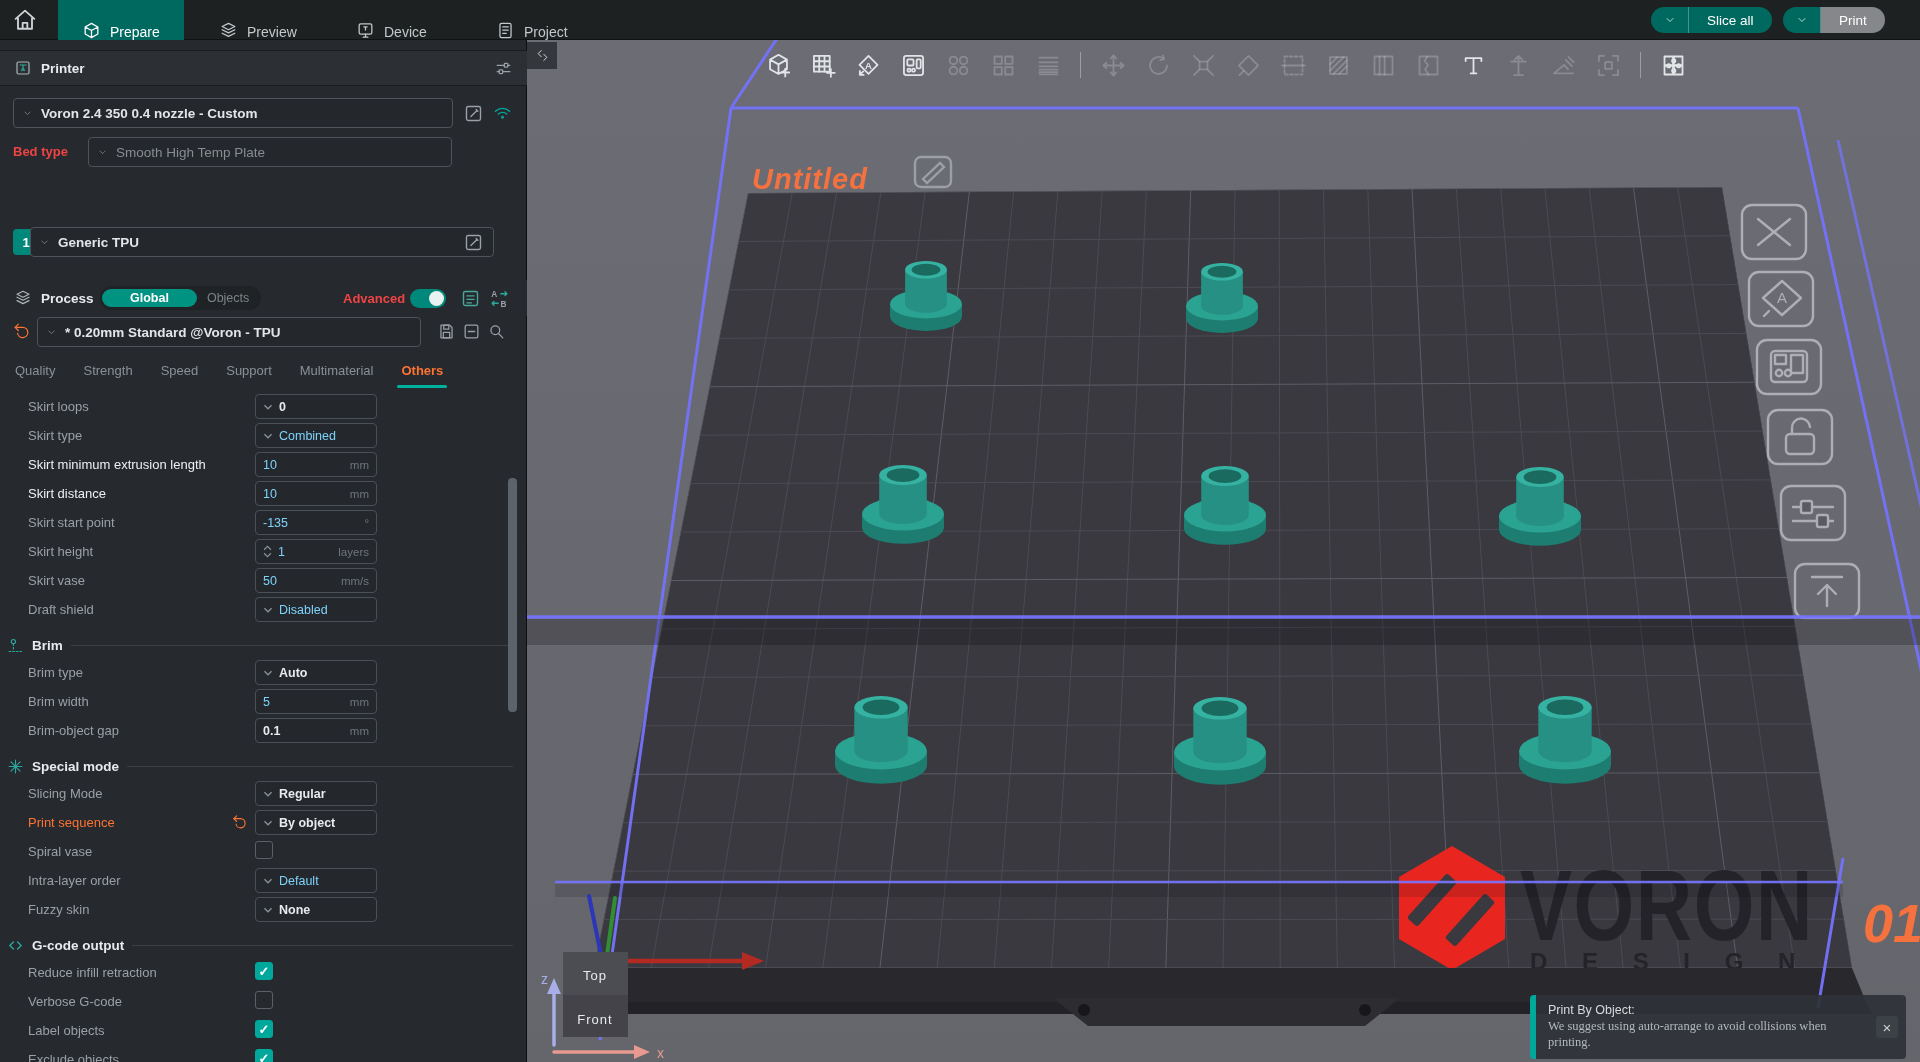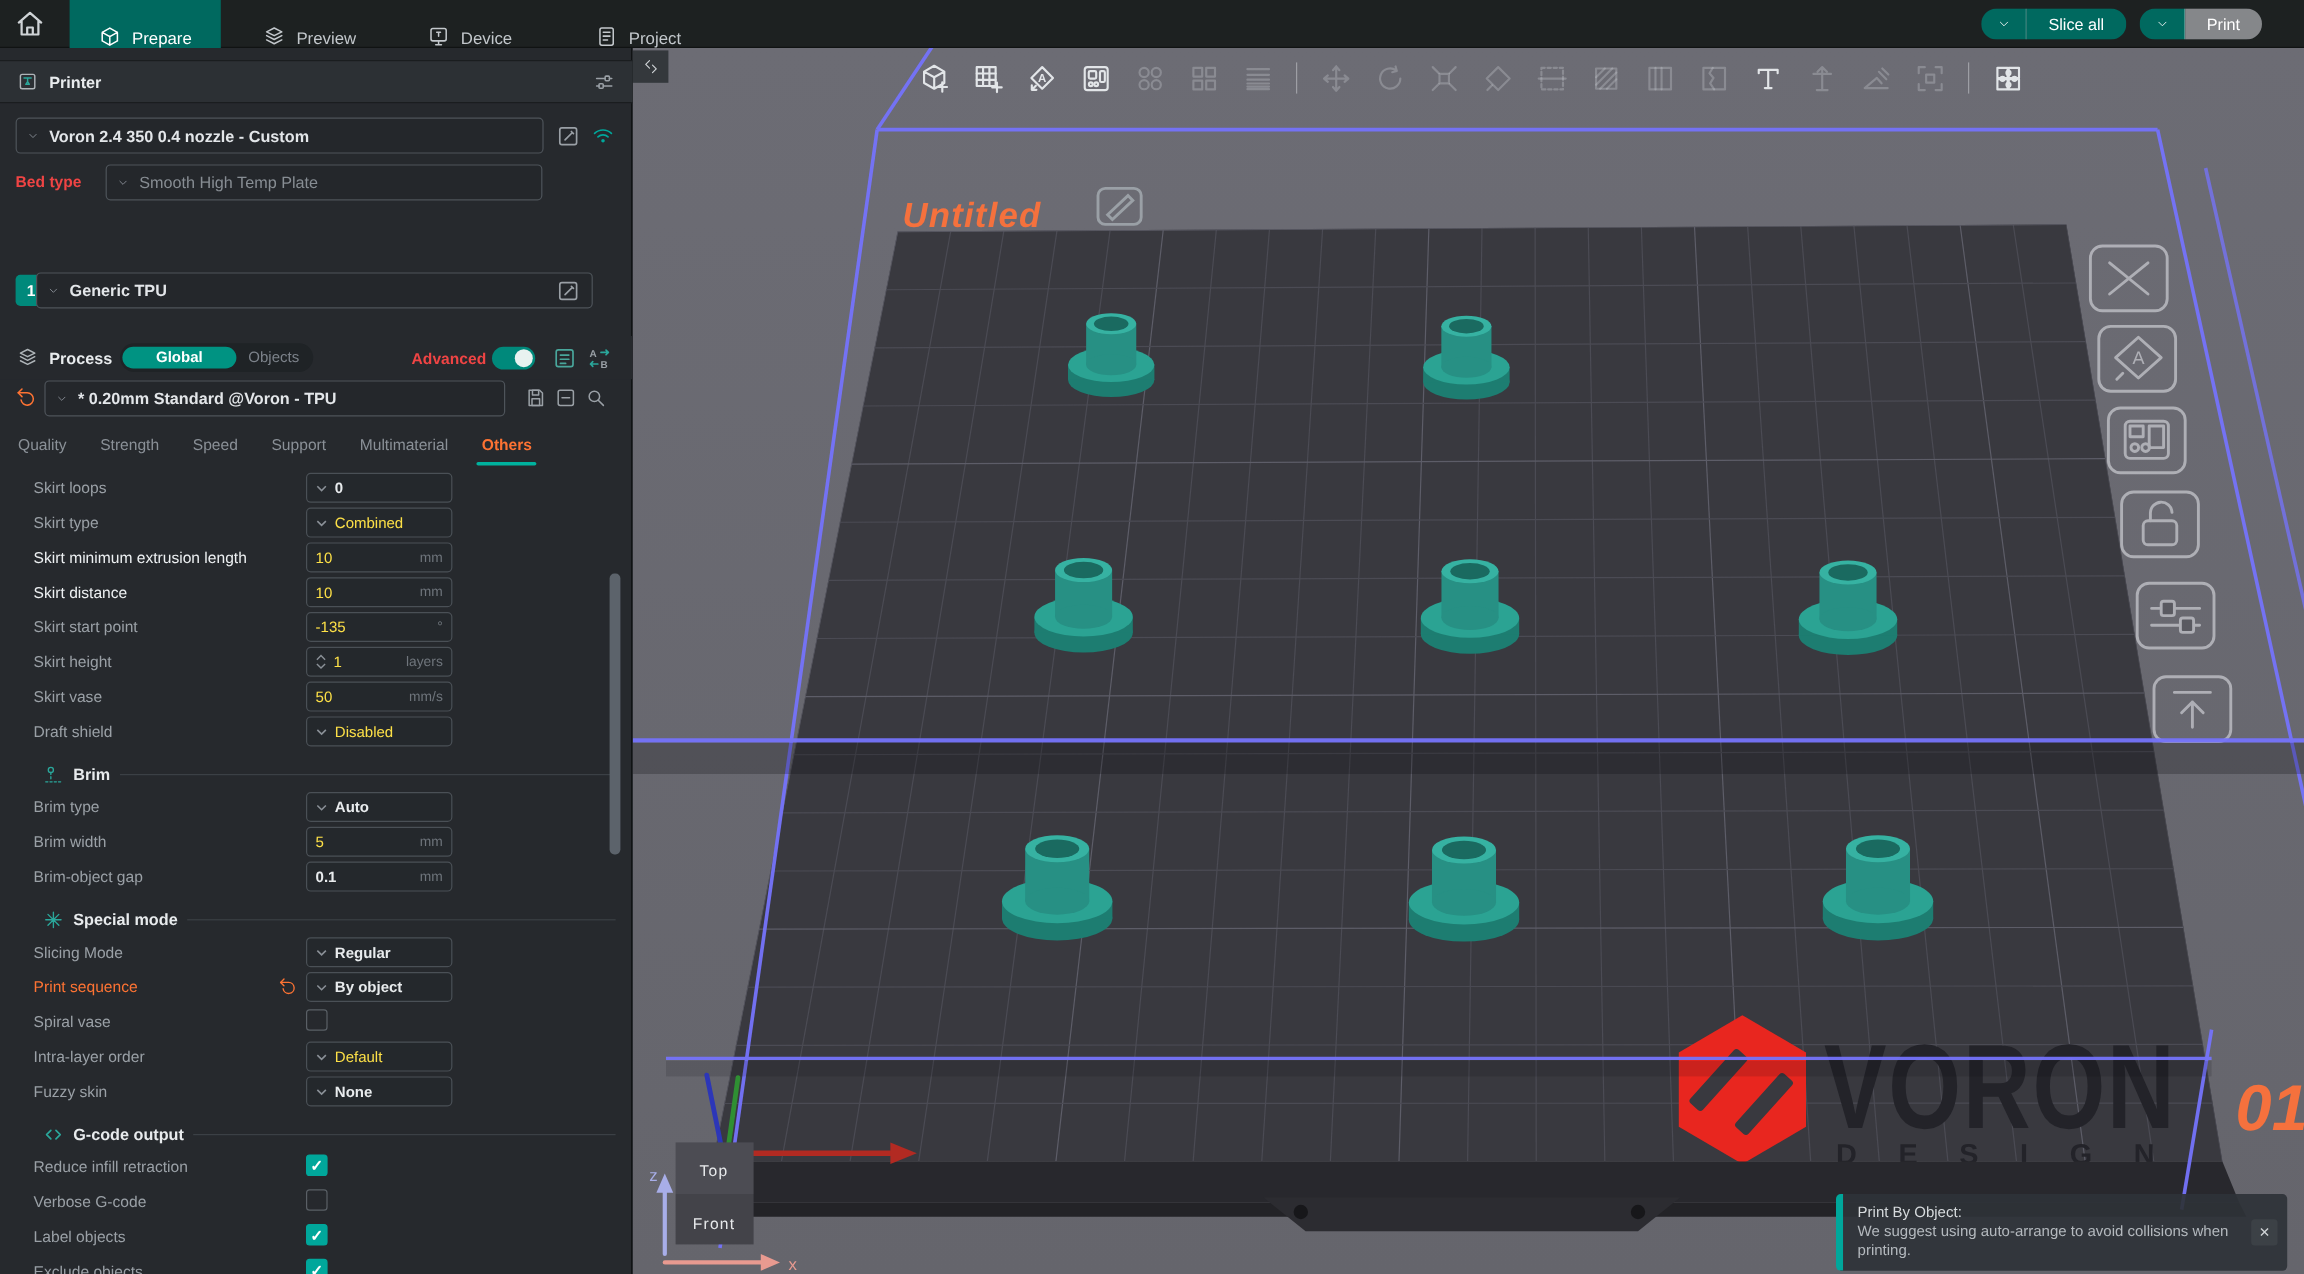--- a/index.html
+++ b/index.html
@@ -35,32 +35,32 @@
   .seg .on { background:#009382; color:#fff; border-radius:11px; padding:2px 28px; font-weight:bold; }
   .seg .off { color:#7c828a; padding:2px 10px; }
   .toggle { position:absolute; width:36px; height:19px; border-radius:10px; background:#00897b; }
   .toggle .knob { position:absolute; right:2px; top:2px; width:15px; height:15px; border-radius:50%; background:#e8f2f0; }
   .ptabs { position:absolute; left:0; top:312px; width:510px; height:40px; display:flex; align-items:center; padding-left:15px; gap:28px; }
   .ptab { font-size:13px; color:#8a9097; position:relative; padding-bottom:4px; }
   .ptab.active { color:#fd7333; font-weight:bold; }
   .ptab.active::after { content:""; position:absolute; left:-4px; right:-4px; bottom:-6px; height:3px; background:#00b29e; border-radius:2px; }
 
   #settings { position:absolute; left:0; top:352px; width:527px; height:670px; overflow:hidden; }
-  .shead { height:34px; display:flex; align-items:center; gap:8px; padding:8px 14px 0 7px;margin-left:29px; }
+  .shead { height:34px; display:flex; align-items:center; gap:8px; padding:8px 14px 0 7px; }
   .shead .sicon { width:17px; height:17px; color:#2aa79b; }
   .shead .stitle { font-size:13.5px; font-weight:bold; color:#e8ebed; white-space:nowrap; }
   .shead .sline { flex:1; height:1px; background:#3b4045; }
   .srow { height:29px; position:relative; padding-left:28px; display:flex; align-items:center; }
   .slabel { font-size:13px; color:#9aa0a6; }
   .slabel.bold { color:#edf0f2; font-weight:normal; }
   .slabel.orange { color:#fd7333; }
   .ctl { position:absolute; left:255px; top:2px; width:122px; height:25px; border:1px solid #4a5056; border-radius:4px; background:#24282c; display:flex; align-items:center; padding:0 7px; gap:6px; font-size:12.5px; }
   .ctl .dd { width:10px; height:8px; color:#8a9097; flex:0 0 auto; }
   .ctl .unit { position:absolute; right:7px; color:#6f757c; font-size:11.5px; }
-  .ctl .val { color:#fde047; }
+  .ctl .val { color:#7dd3fc; }
   .ctl .val.white { color:#e8ebed; font-weight:bold; }
   .spin { display:flex; flex-direction:column; gap:1px; }
   .spin svg { width:9px; height:6px; color:#8a9097; }
   .cbx { position:absolute; left:255px; top:4px; width:18px; height:18px; border-radius:3px; border:1px solid #5a6066; }
   .cbx.checked { background:#00a79b; border-color:#00a79b; color:#fff; font-size:13px; font-weight:bold; display:flex; align-items:center; justify-content:center; }
   .reset-ic { position:absolute; left:231px; top:5px; width:17px; height:17px; color:#fd7333; }
   #scrollbar { position:absolute; left:508px; top:438px; width:9px; height:234px; background:#5c636b; border-radius:4px; }
 
   
   #viewport { position:absolute; left:527px; top:40px; width:1393px; height:1022px; background:linear-gradient(#6c6c74,#65656c); overflow:hidden; }
@@ -70,21 +70,21 @@
   .tbi { width:38px; height:38px; display:flex; align-items:center; justify-content:center; }
   .tbi svg { width:27px; height:27px; }
   .tbi.on { color:#e2e5e8; }
   .tbi.off { color:rgba(200,203,208,0.33); }
   .tbdiv { width:1px; height:26px; background:rgba(220,222,226,0.45); margin:0 6px; }
   #scene { position:absolute; left:0; top:0; width:1393px; height:1022px; }
 
   
   #toast { position:absolute; left:1003px; top:955px; width:376px; height:64px; background:rgba(46,51,56,0.93); border-radius:4px; border-left:6px solid #00a79b; padding:8px 40px 8px 12px; z-index:25; }
   #toast .t1 { font-size:12.5px; color:#d6dadd; margin-bottom:1px; }
-  #toast .t2 { font-size:12.5px; color:#b4b9be; line-height:1.3; }
+  #toast .t2 { font-size:12.5px; color:#b4b9be; line-height:1.3;font-family:Liberation Serif, serif; }
   #toast .tclose { position:absolute; right:8px; top:21px; width:22px; height:22px; background:#3c4146; border-radius:3px; color:#cfd3d6; font-size:15px; display:flex; align-items:center; justify-content:center; }
 </style>
 </head>
 <body>
 
 <div id="topbar">
   <span class="home-btn">
       <svg viewBox="0 0 24 24" class="ic">
         <path d="M4 11l8-7 8 7M6 10v9.5h12V10M10 19.5v-5h4v5"></path>
       </svg>

